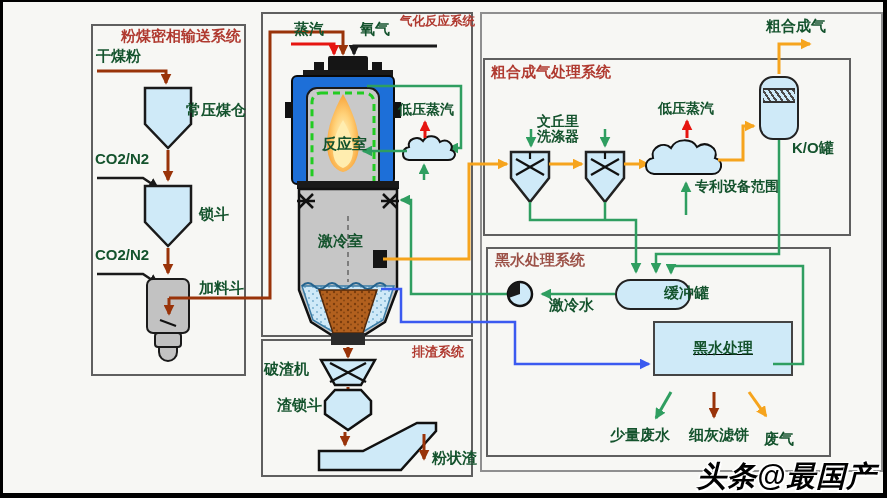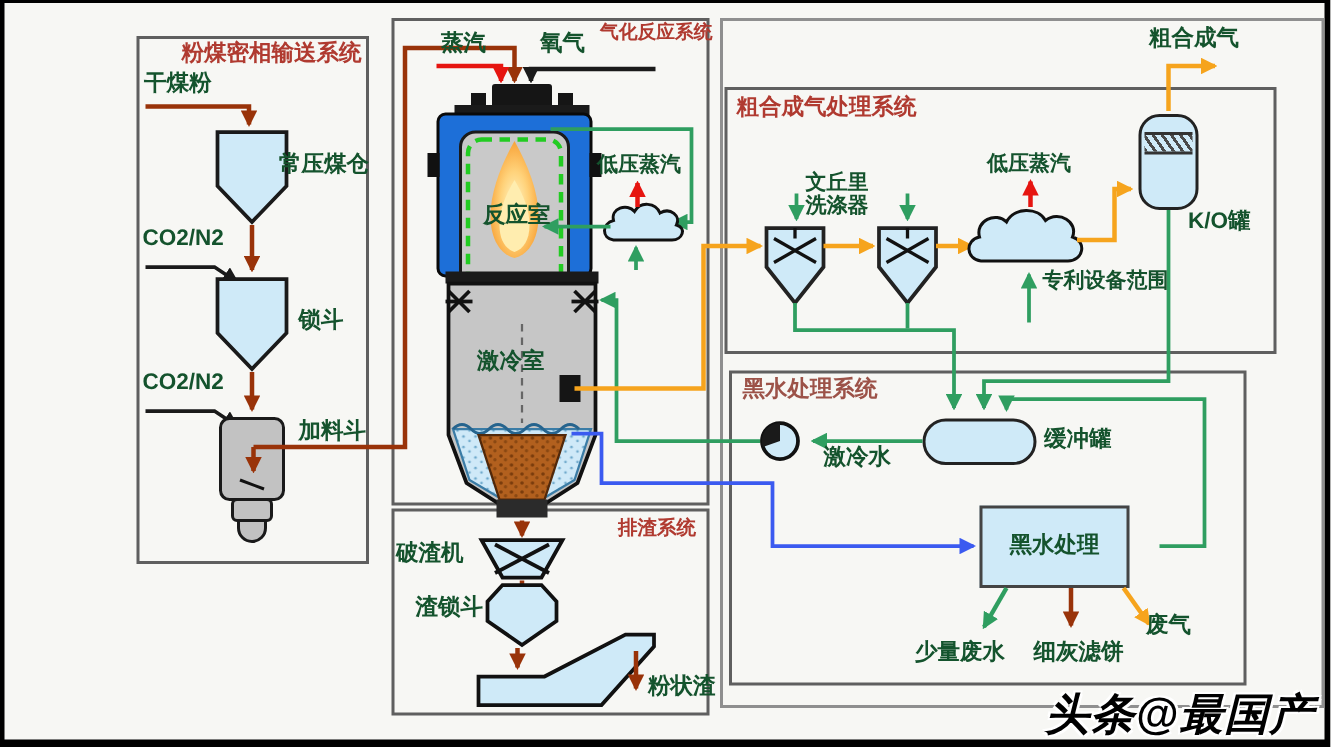--- a/index.html
+++ b/index.html
@@ -15,22 +15,22 @@
   .title{color:#b03a30;}
   .sm{font-size:13px;}
   .xs{font-size:12.5px;}
   .md{font-size:14px;}
   .vessel{position:absolute;background:#cfeaf8;border:2px solid #222;box-sizing:border-box;z-index:2;}
   #ko-drum{left:756px;top:74px;width:40px;height:64px;border-radius:14px;}
   #ko-hatch{position:absolute;left:2px;top:10px;width:32px;height:11px;
     border-top:2px solid #333;border-bottom:2px solid #333;
     background:repeating-linear-gradient(55deg,#4a4a4a 0 2px,transparent 2px 5px);}
   #buffer-tank{left:612px;top:277px;width:76px;height:31px;border-radius:16px;}
-  #treatment-box{left:650px;top:335px;width:100px;height:55px;border:2px solid #444;
-    display:flex;align-items:center;justify-content:center;}
+  #treatment-box{left:650px;top:319px;width:140px;height:55px;border:2px solid #444;
+    display:flex;align-items:center;justify-content:center;text-decoration:underline;}
   #legend-box{left:30px;top:432px;width:203px;height:50px;border:2px solid #4a4a4a;}
   #legend-swatch{position:absolute;left:13px;top:14px;width:19px;height:19px;background:#b8b8b8;border:2px solid #333;box-sizing:border-box;}
   #legend-box .lbl{left:44px;top:10px;font-size:20px;letter-spacing:2px;}
   #watermark{position:absolute;left:694px;top:455px;z-index:6;font-size:29px;font-weight:700;color:#000;letter-spacing:1px;
     text-shadow:-1.5px -1.5px 0 #fff,1.5px -1.5px 0 #fff,-1.5px 1.5px 0 #fff,1.5px 1.5px 0 #fff,0 0 2px #fff;font-style:italic;}
   .ctr{}
 </style>
 </head>
 <body>
 
@@ -230,20 +230,20 @@
     <div>文丘里</div>
     <div>洗涤器</div>
   </div>
   <div class="lbl md" style="left:655px;top:99px;">低压蒸汽</div>
   <div class="lbl md" style="left:692px;top:177px;">专利设备范围</div>
   <div class="lbl" style="left:789px;top:138px;">K/O罐</div>
   <div class="lbl" style="left:763px;top:16px;">粗合成气</div>
 
   <div class="lbl title" style="left:492px;top:250px;color:#9c5248;">黑水处理系统</div>
   <div class="lbl" style="left:546px;top:295px;">激冷水</div>
-  <div class="lbl" style="left:693px;top:283px;text-align:center;">缓冲罐</div>
+  <div class="lbl" style="left:661px;top:283px;text-align:center;">缓冲罐</div>
   <div class="lbl" style="left:607px;top:425px;">少量废水</div>
   <div class="lbl" style="left:686px;top:425px;">细灰滤饼</div>
-  <div class="lbl" style="left:761px;top:407px;">废气</div>
+  <div class="lbl" style="left:761px;top:429px;">废气</div>
 
 
   <div id="watermark">头条@最国产</div>
 </div>
 
 </body></html>

